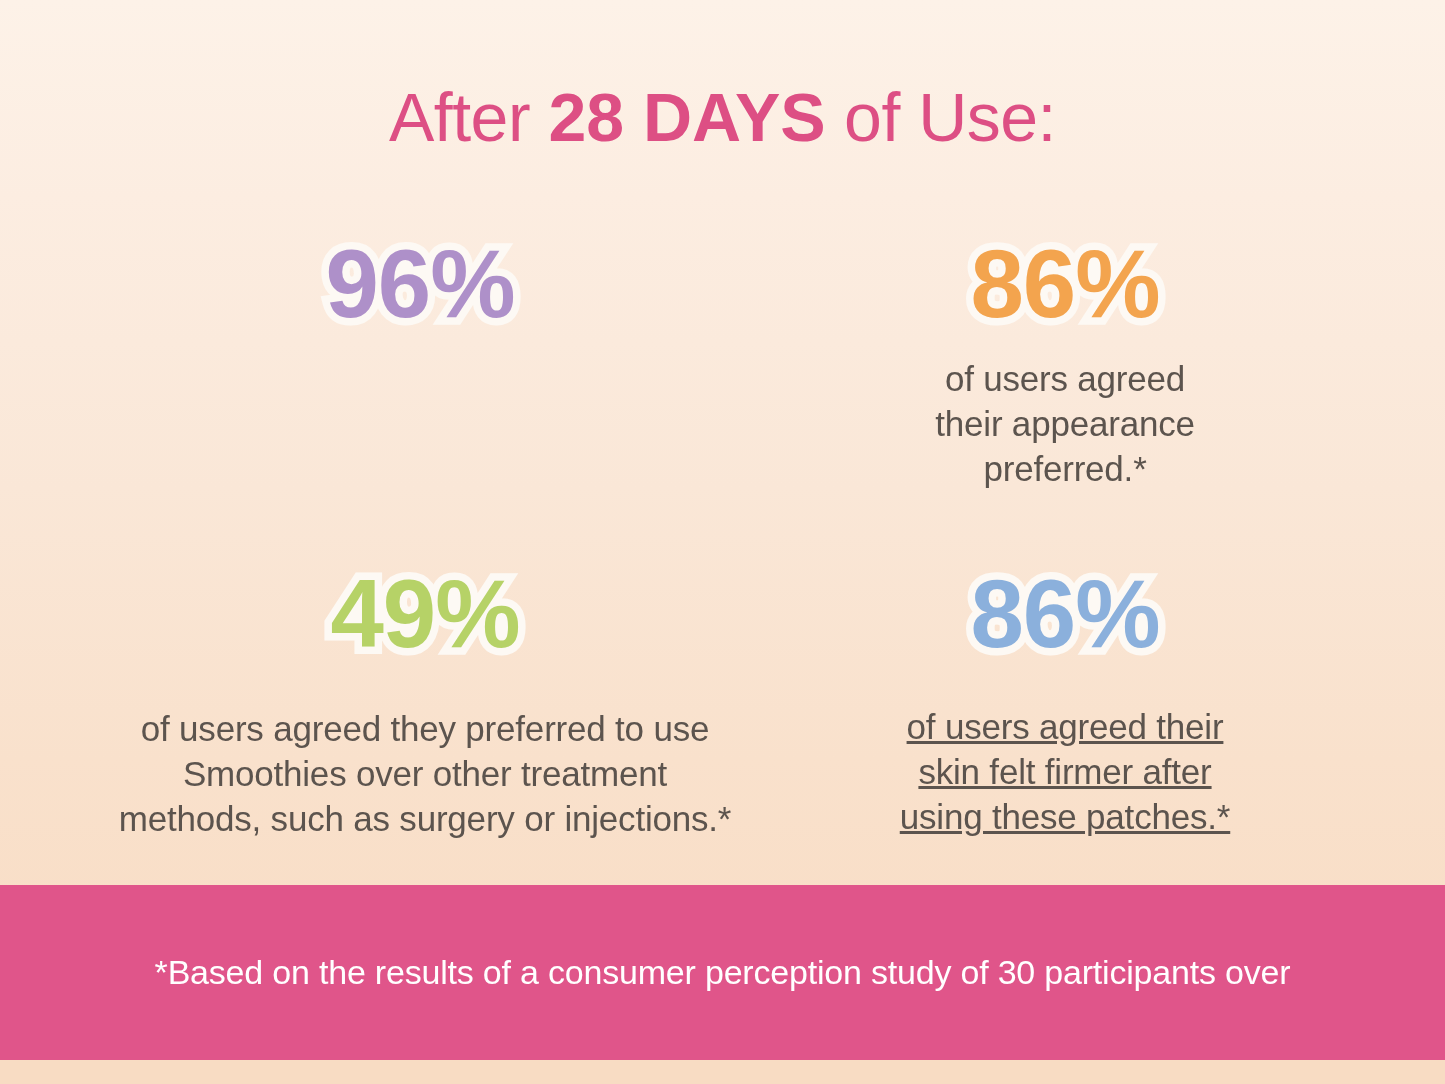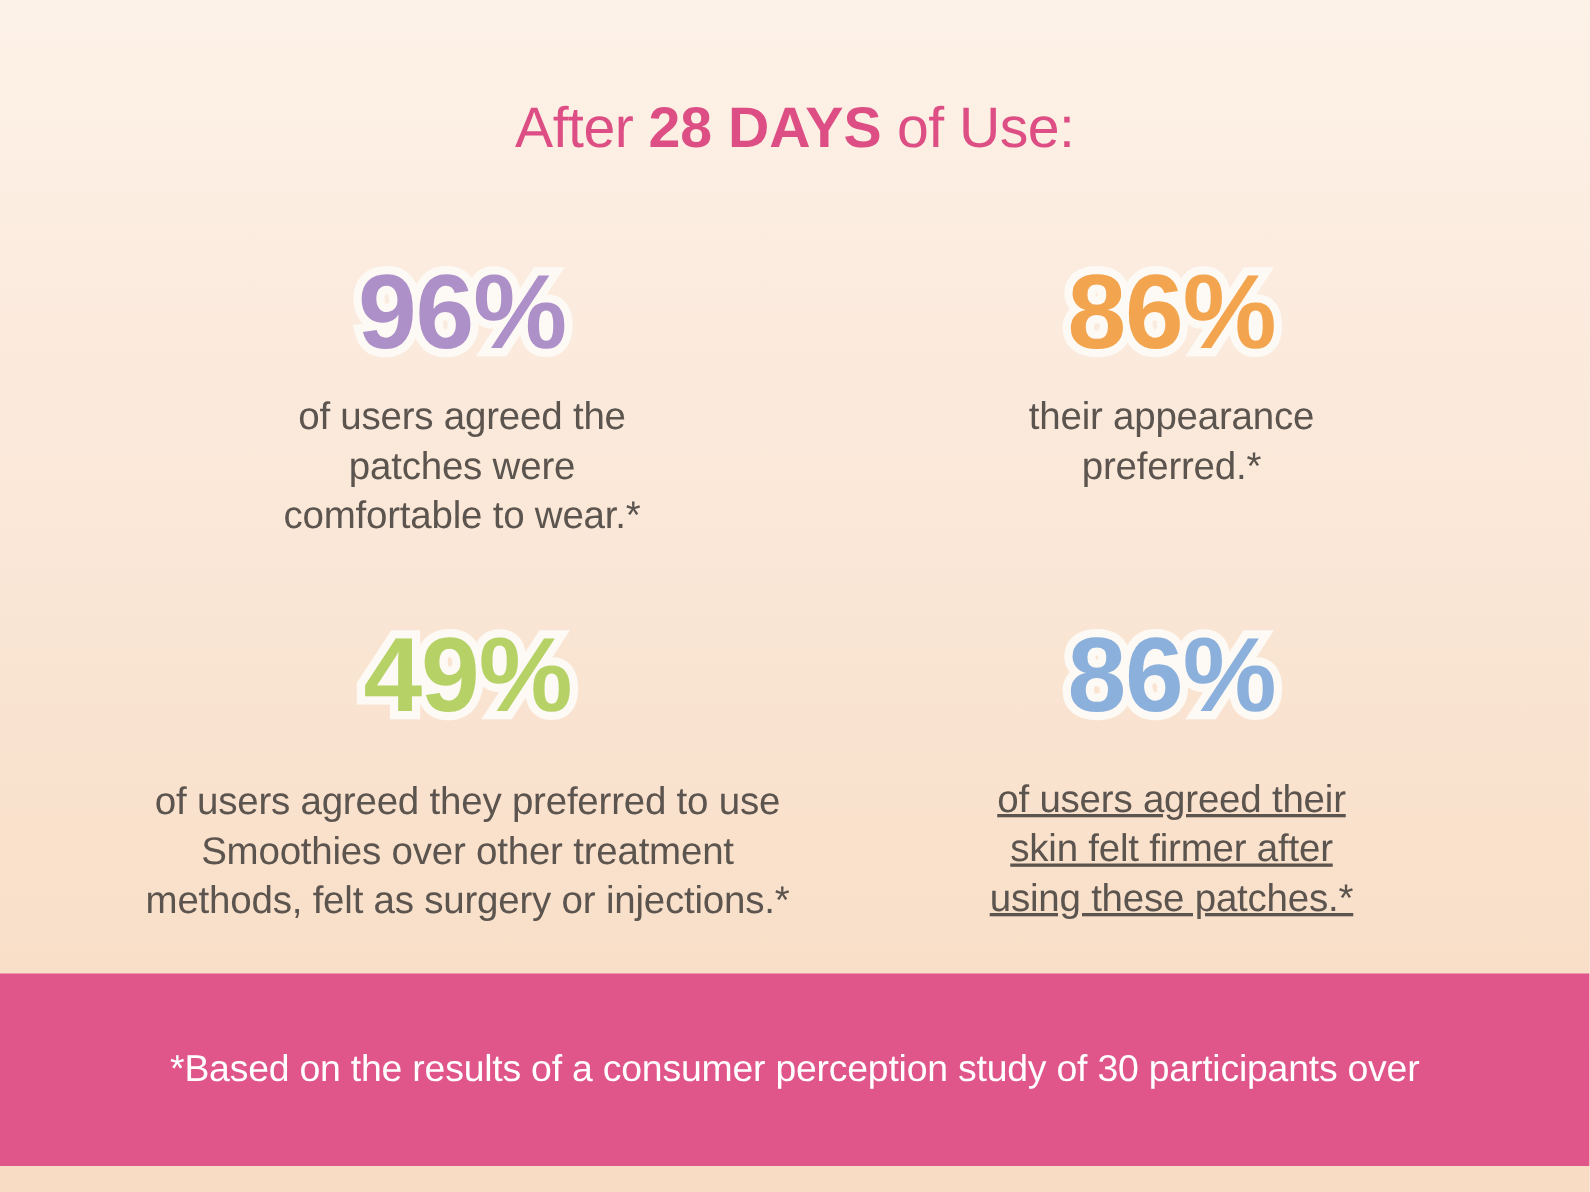--- a/index.html
+++ b/index.html
@@ -29,21 +29,21 @@
   }
 
   
   #headline {
     position: absolute;
     top: 74px;
     left: 0;
     width: 1445px;
     text-align: center;
     color: #DD4F84;
-    font-size: 52px;
+    font-size: 68px;
     line-height: 86px;
     letter-spacing: -0.5px;
     white-space: nowrap;
   }
   #headline .light {
     font-weight: 300;
   }
   #headline .bold {
     font-weight: 700;
     letter-spacing: 0px;
@@ -139,45 +139,41 @@
   <div id="headline">
     <span class="light">After </span><span class="bold">28 DAYS</span><span class="light"> of Use:</span>
   </div>
 
   <div id="stats">
 
     <div class="stat" id="stat-comfort">
       <div class="pct-wrap">
         <span class="pct" id="pct-comfort" style="color: rgb(174, 144, 201);">96%</span>
       </div>
-      <div class="desc">
-        <span class="ln">of users agreed the</span>
-        <span class="ln">patches were</span>
-        <span class="ln">comfortable to wear.*</span>
-      </div>
     </div>
 
     <div class="stat" id="stat-appearance">
       <div class="pct-wrap">
         <span class="pct" id="pct-appearance" style="color: rgb(243, 164, 78);">86%</span>
       </div>
       <div class="desc">
+        <span class="ln">of users agreed</span>
         <span class="ln">their appearance</span>
         <span class="ln">preferred.*</span>
       </div>
     </div>
 
     <div class="stat" id="stat-preferred">
       <div class="pct-wrap">
         <span class="pct" id="pct-preferred" style="color: rgb(182, 210, 103);">49%</span>
       </div>
       <div class="desc">
         <span class="ln">of users agreed they preferred to use</span>
         <span class="ln">Smoothies over other treatment</span>
-        <span class="ln">methods, felt as surgery or injections.*</span>
+        <span class="ln">methods, such as surgery or injections.*</span>
       </div>
     </div>
 
     <div class="stat" id="stat-firmness">
       <div class="pct-wrap">
         <span class="pct" id="pct-firmness" style="color: rgb(139, 176, 220);">86%</span>
       </div>
       <div class="desc">
         <span class="ln">of users agreed their</span>
         <span class="ln">skin felt firmer after</span>

